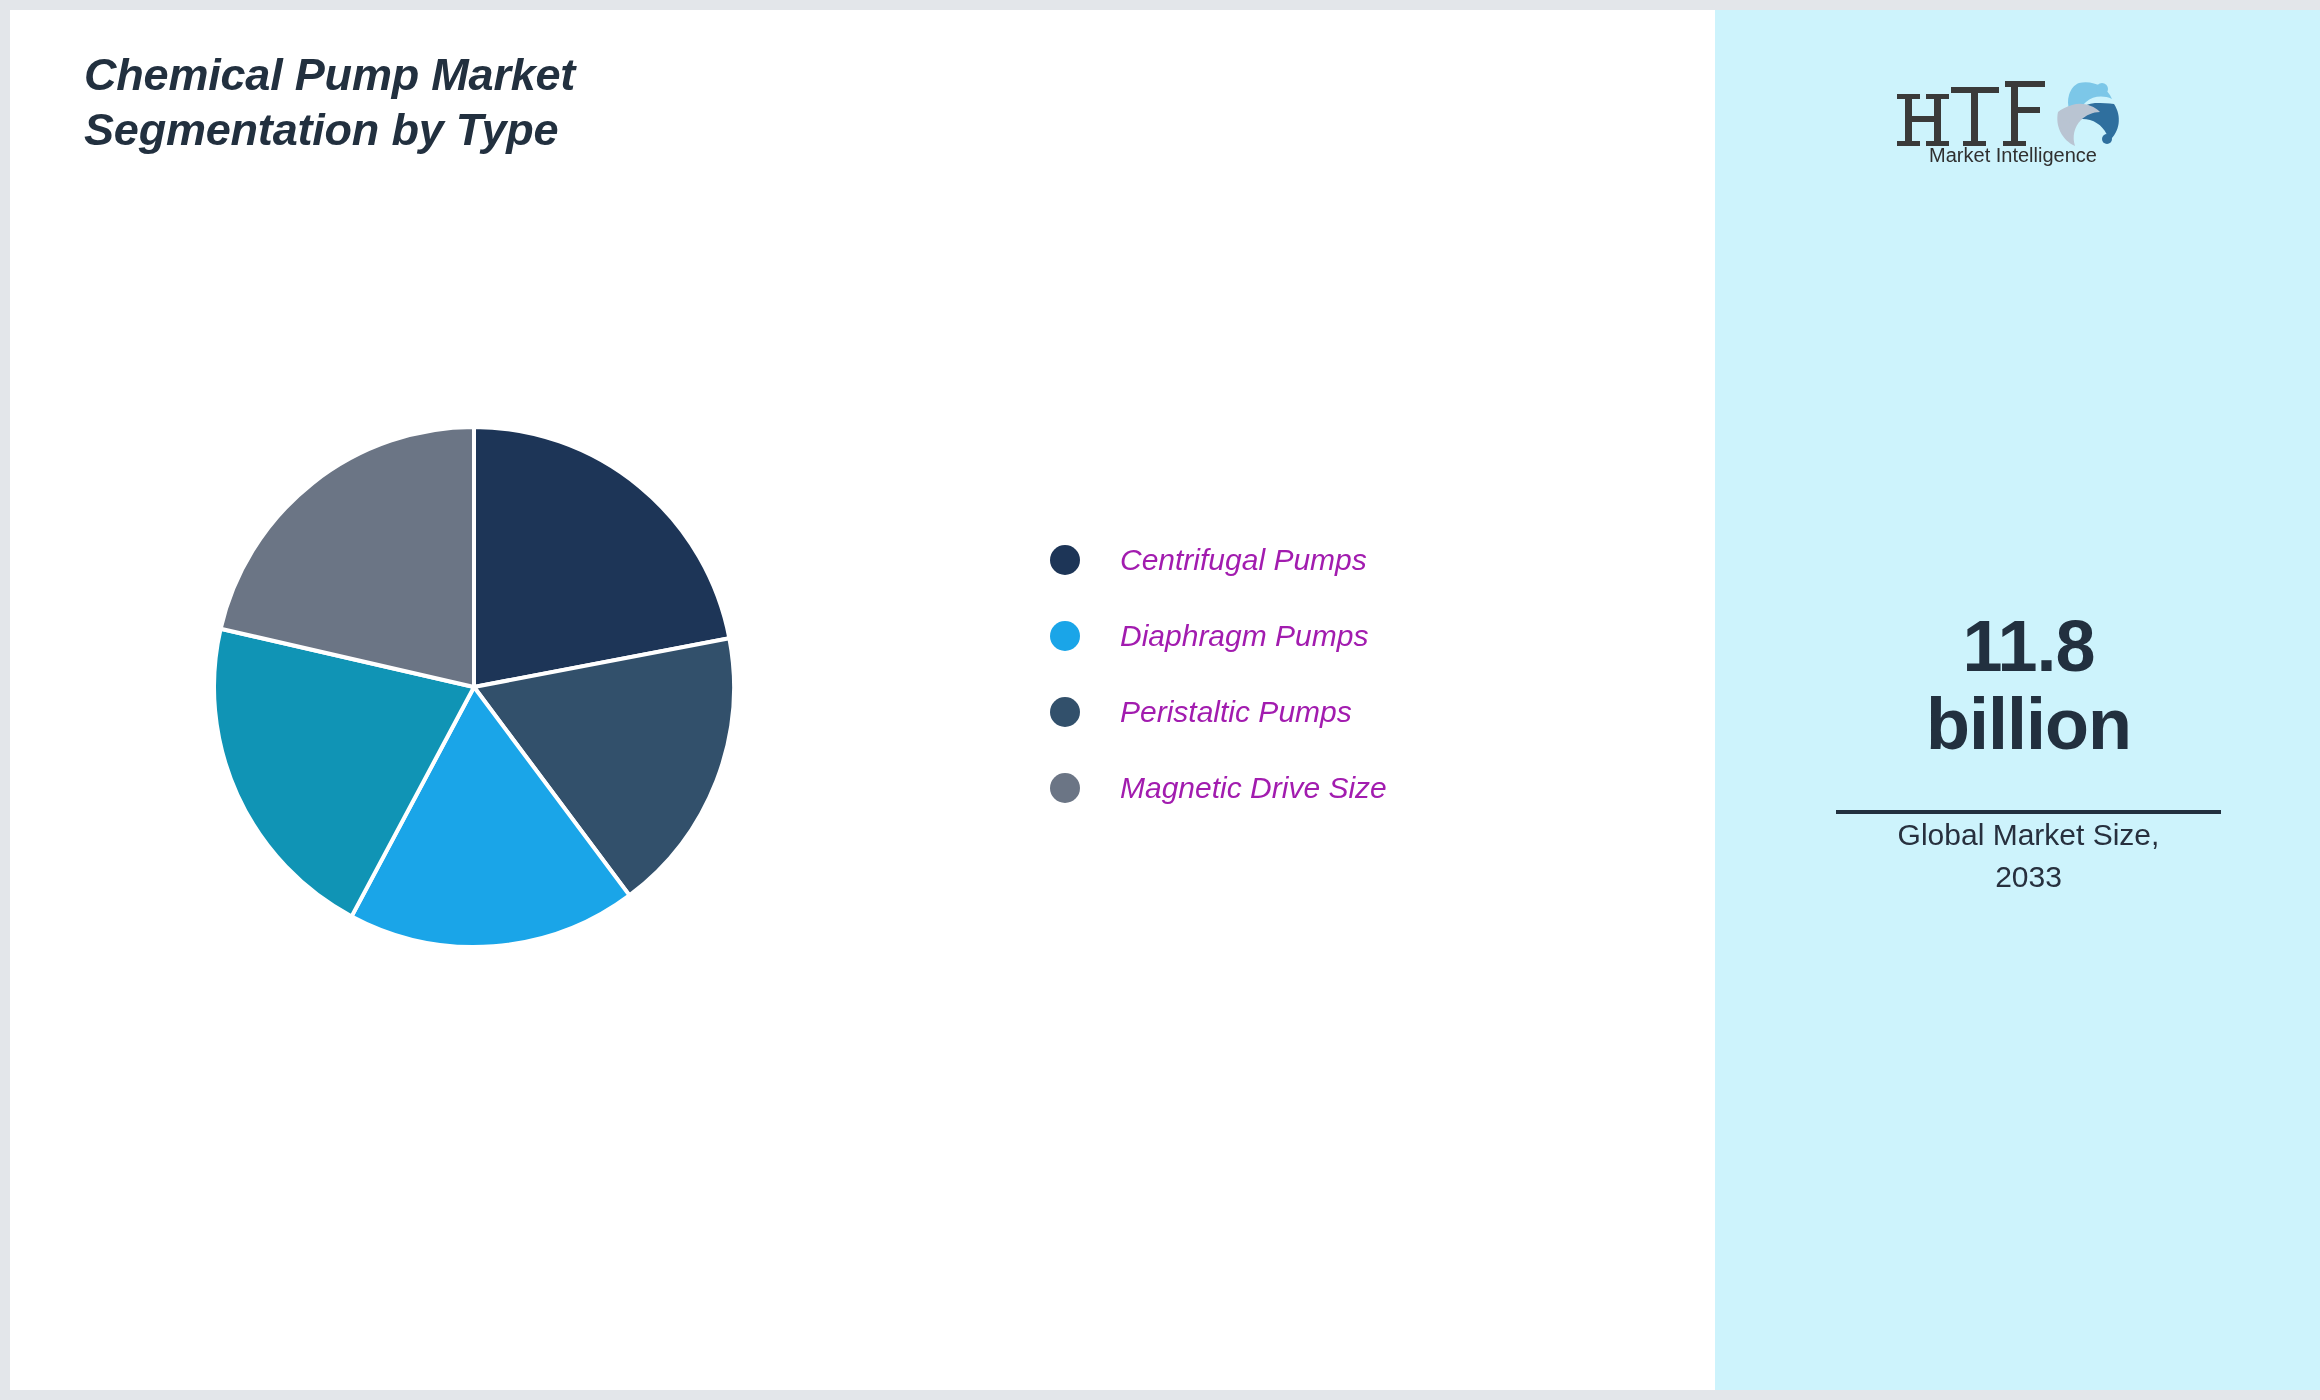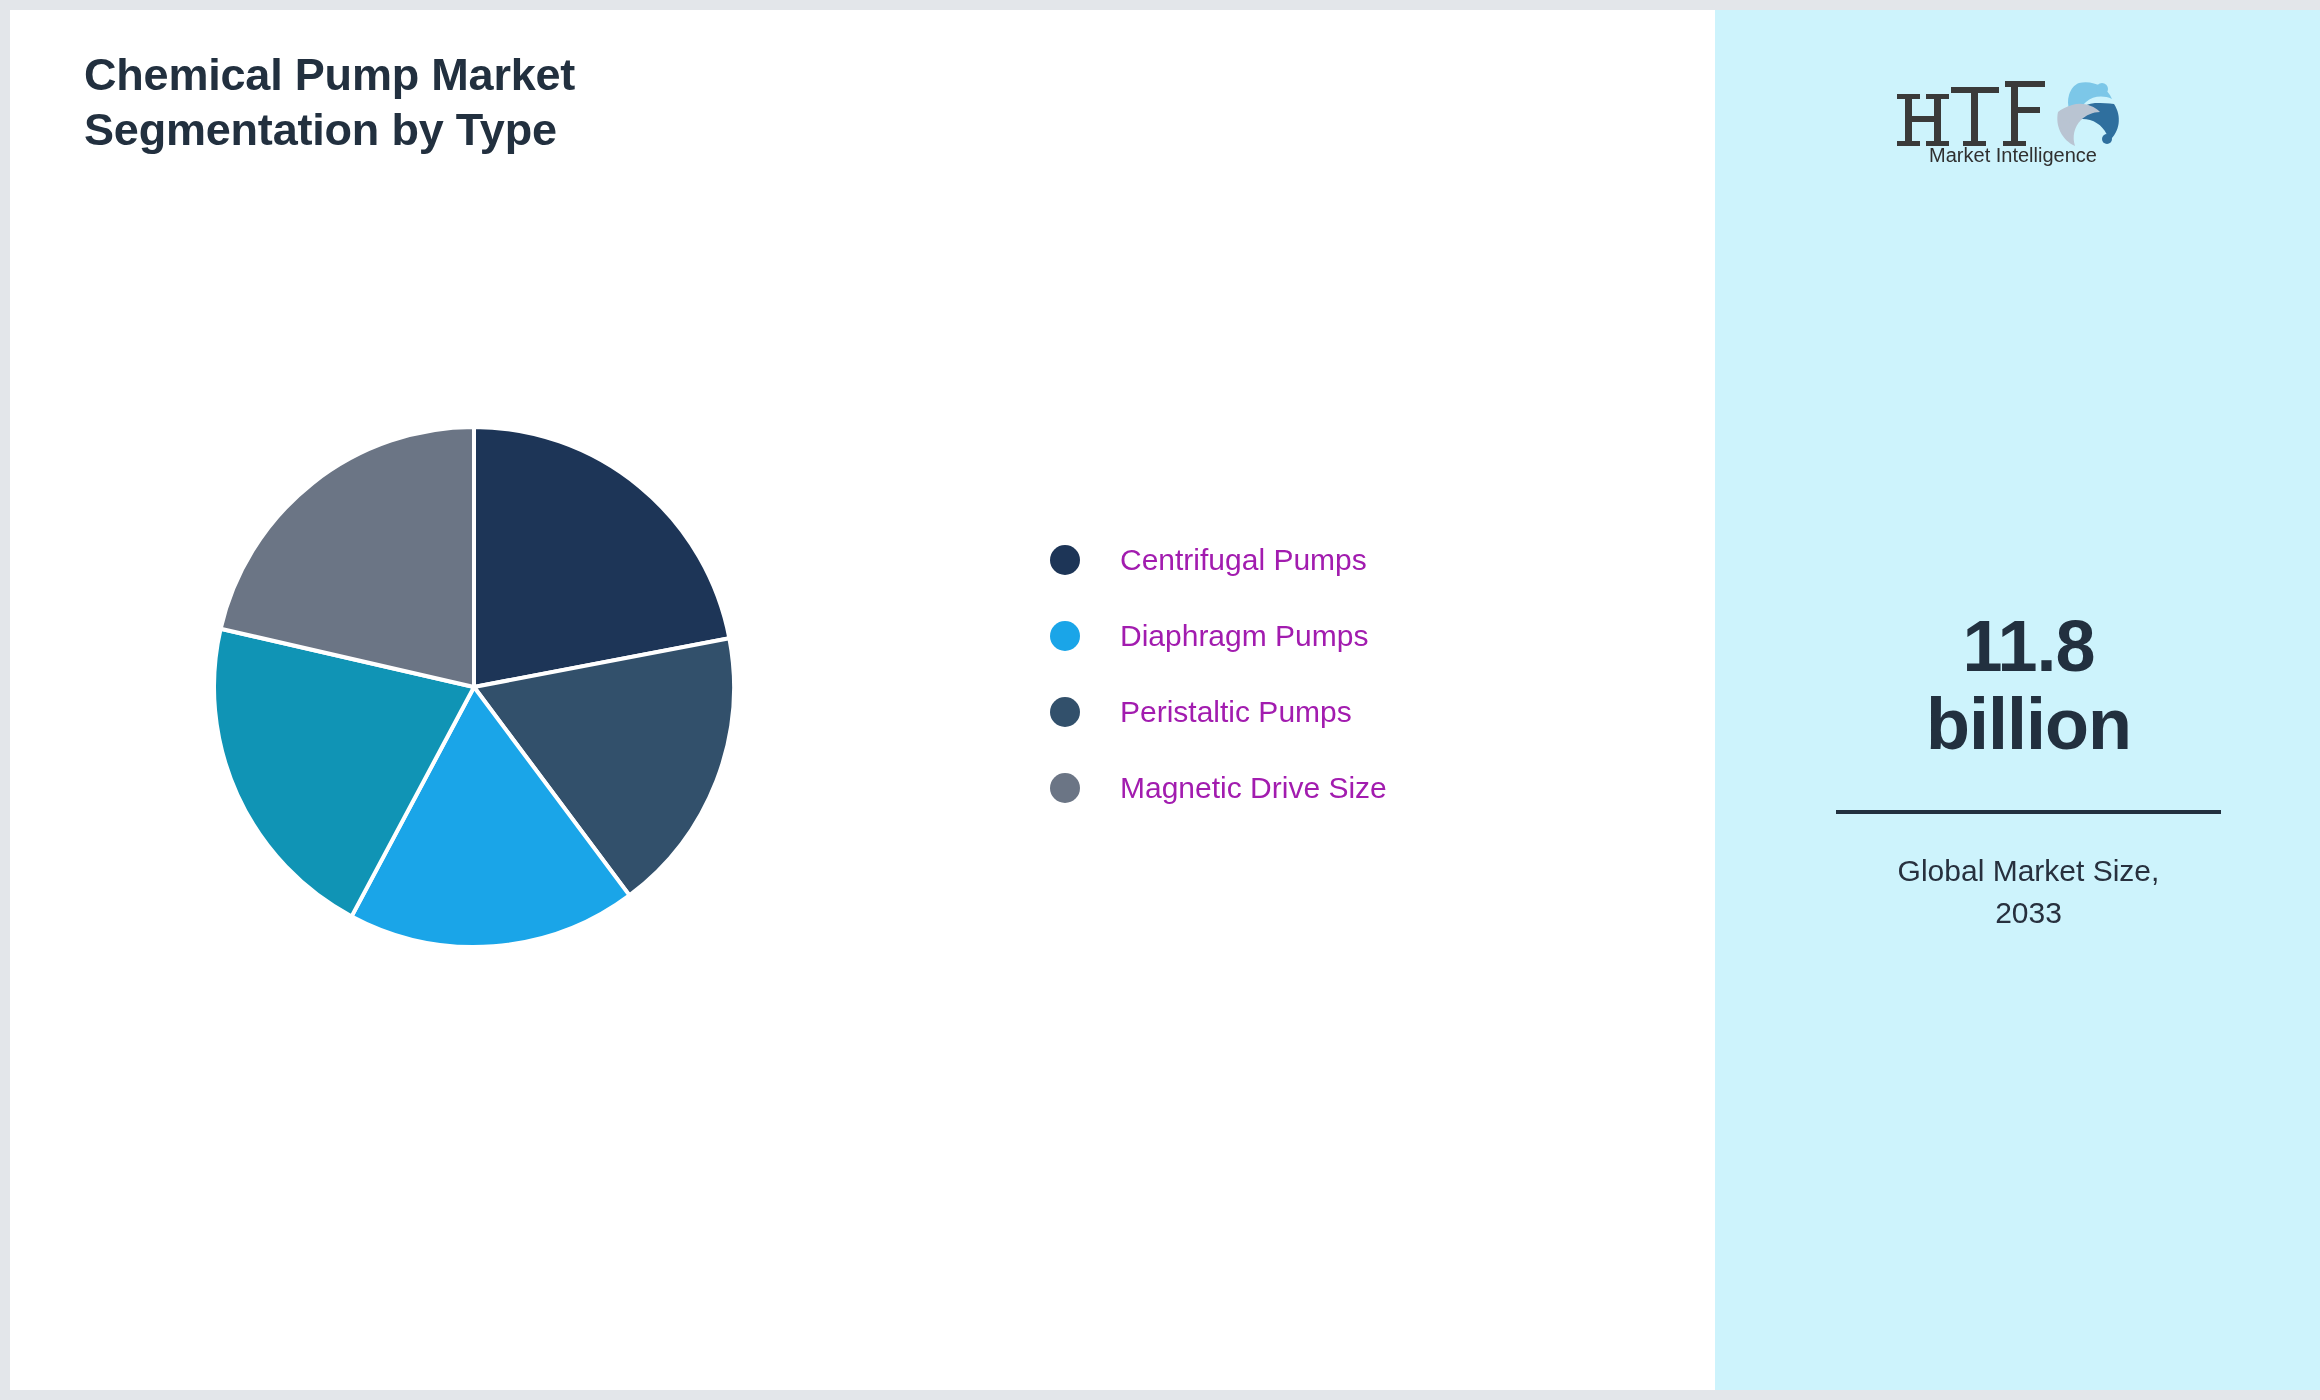--- a/index.html
+++ b/index.html
@@ -26,20 +26,21 @@
     flex-direction: row;
   }
 
   
   .chart-panel {
     position: relative;
     width: 1705px;
     height: 1316px;
     background: #ffffff;
     flex: 0 0 auto;
+    font-style: italic;
   }
 
   .chart-title {
     position: absolute;
     left: 74px;
     top: 38px;
     width: 900px;
     font-size: 45px;
     font-weight: bold;
     line-height: 1.22;
@@ -129,21 +130,20 @@
     white-space: pre-line;
     margin-top: 43px;
   }
   .stat-rule {
     width: 385px;
     height: 4px;
     background: #22303f;
     margin: 46px auto 0 auto;
   }
   .stat-caption {
-    margin-top: 36px;
     font-size: 30px;
     line-height: 1.42;
     color: #27303e;
     white-space: pre-line;
   }
 </style>
 </head>
 <body>
 
 <div id="infographic">

